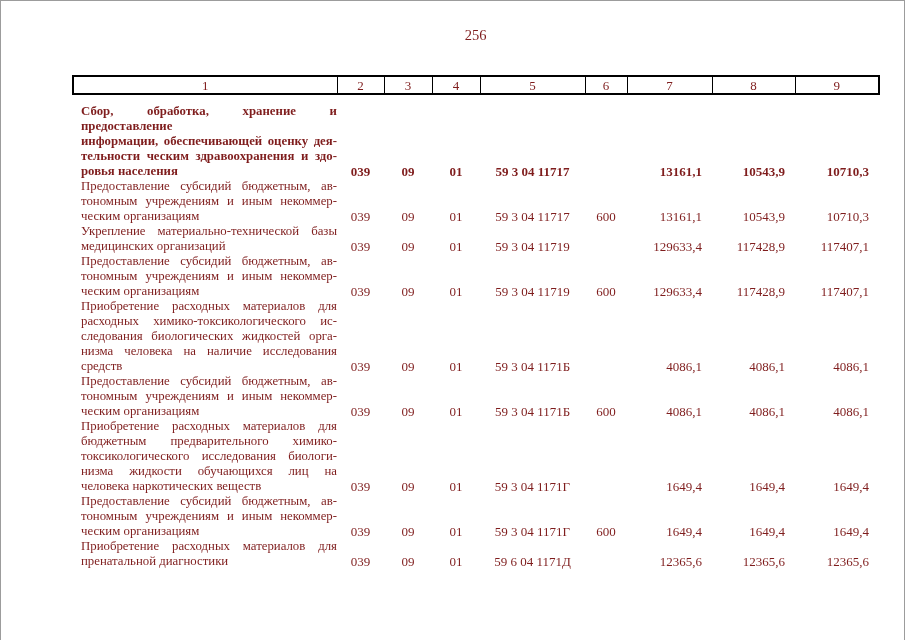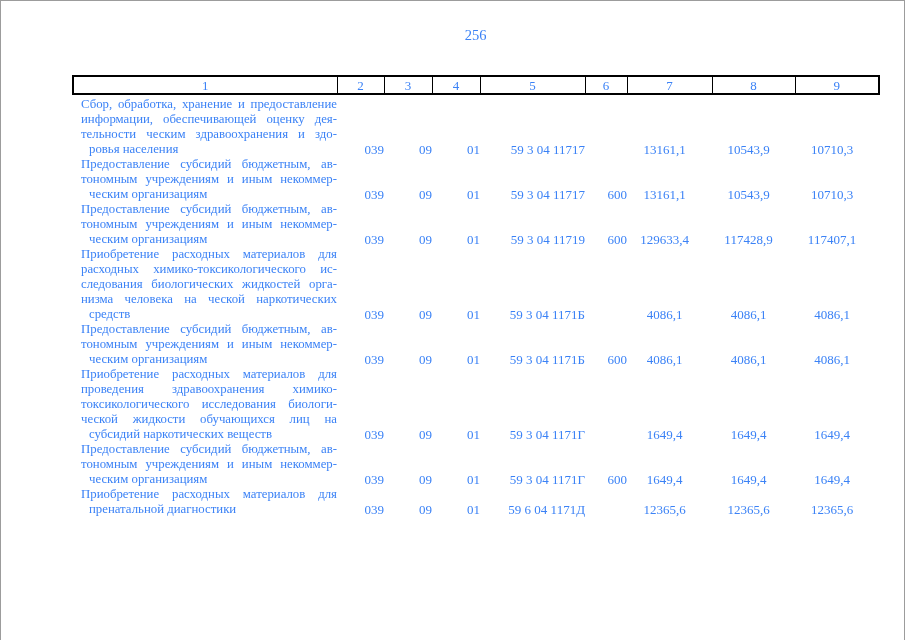--- a/index.html
+++ b/index.html
@@ -10,21 +10,21 @@
   .page {
     position: relative;
     width: 905px;
     height: 640px;
     box-sizing: border-box;
     background: #ffffff;
     border-top: 1px solid #9c9c9c;
     border-left: 1px solid #9c9c9c;
     border-right: 1px solid #9c9c9c;
     font-family: "Liberation Serif", "DejaVu Serif", serif;
-    color: #3b82f6;
+    color: #7f1d1d;
     overflow: hidden;
   }
   .page-number {
     position: absolute;
     top: 26px;
     left: 72px;
     width: 805px;
     text-align: center;
     font-size: 14.5px;
     line-height: 16px;
@@ -50,39 +50,39 @@
     text-align: center;
     vertical-align: middle;
   }
   tbody td {
     vertical-align: bottom;
     padding: 0;
     font-size: 13px;
     line-height: 15px;
   }
   tbody tr:first-child td {
-    padding-top: 2px;
+    padding-top: 9px;
+    font-weight: bold;
   }
   td.c1 {
     padding-left: 8px;
     font-size: 12.8px;
   }
   td.c1 .line {
     text-align: justify;
     text-align-last: justify;
   }
   td.c1 .line.last {
     text-align-last: left;
-    margin-left: 8px;
   }
   td.num {
+    text-align: center;
+  }
+  td.amt {
     text-align: right;
-  }
-  td.amt {
-    text-align: center;
     padding-right: 10px;
     margin-top: 37px;
   }
 </style>
 </head>
 <body>
 
 <div class="page">
   <div class="page-number">256</div>
 
@@ -138,43 +138,57 @@
     <td class="num">039</td>
     <td class="num">09</td>
     <td class="num">01</td>
     <td class="num">59 3 04 11717</td>
     <td class="num">600</td>
     <td class="amt">13161,1</td>
     <td class="amt">10543,9</td>
     <td class="amt">10710,3</td>
   </tr>
 
-
-  <tr>
-    <td class="c1">
-            <div class="line">Предоставление субсидий бюджетным, ав-</div>
-            <div class="line">тономным учреждениям и иным некоммер-</div>
-            <div class="line last">ческим организациям</div>
+  <tr>
+    <td class="c1">
+            <div class="line">Укрепление материально-технической базы</div>
+            <div class="line last">медицинских организаций</div>
           </td>
     <td class="num">039</td>
     <td class="num">09</td>
     <td class="num">01</td>
     <td class="num">59 3 04 11719</td>
-    <td class="num">600</td>
+    <td class="num"></td>
     <td class="amt">129633,4</td>
     <td class="amt">117428,9</td>
     <td class="amt">117407,1</td>
   </tr>
 
   <tr>
     <td class="c1">
+            <div class="line">Предоставление субсидий бюджетным, ав-</div>
+            <div class="line">тономным учреждениям и иным некоммер-</div>
+            <div class="line last">ческим организациям</div>
+          </td>
+    <td class="num">039</td>
+    <td class="num">09</td>
+    <td class="num">01</td>
+    <td class="num">59 3 04 11719</td>
+    <td class="num">600</td>
+    <td class="amt">129633,4</td>
+    <td class="amt">117428,9</td>
+    <td class="amt">117407,1</td>
+  </tr>
+
+  <tr>
+    <td class="c1">
             <div class="line">Приобретение расходных материалов для</div>
             <div class="line">расходных химико-токсикологического ис-</div>
             <div class="line">следования биологических жидкостей орга-</div>
-            <div class="line">низма человека на ческой наркотических</div>
+            <div class="line">низма человека на наличие исследования</div>
             <div class="line last">средств</div>
           </td>
     <td class="num">039</td>
     <td class="num">09</td>
     <td class="num">01</td>
     <td class="num">59 3 04 1171Б</td>
     <td class="num"></td>
     <td class="amt">4086,1</td>
     <td class="amt">4086,1</td>
     <td class="amt">4086,1</td>
@@ -192,24 +206,24 @@
     <td class="num">59 3 04 1171Б</td>
     <td class="num">600</td>
     <td class="amt">4086,1</td>
     <td class="amt">4086,1</td>
     <td class="amt">4086,1</td>
   </tr>
 
   <tr>
     <td class="c1">
             <div class="line">Приобретение расходных материалов для</div>
-            <div class="line">проведения здравоохранения химико-</div>
+            <div class="line">бюджетным предварительного химико-</div>
             <div class="line">токсикологического исследования биологи-</div>
-            <div class="line">ческой жидкости обучающихся лиц на</div>
-            <div class="line last">субсидий наркотических веществ</div>
+            <div class="line">низма жидкости обучающихся лиц на</div>
+            <div class="line last">человека наркотических веществ</div>
           </td>
     <td class="num">039</td>
     <td class="num">09</td>
     <td class="num">01</td>
     <td class="num">59 3 04 1171Г</td>
     <td class="num"></td>
     <td class="amt">1649,4</td>
     <td class="amt">1649,4</td>
     <td class="amt">1649,4</td>
   </tr>

